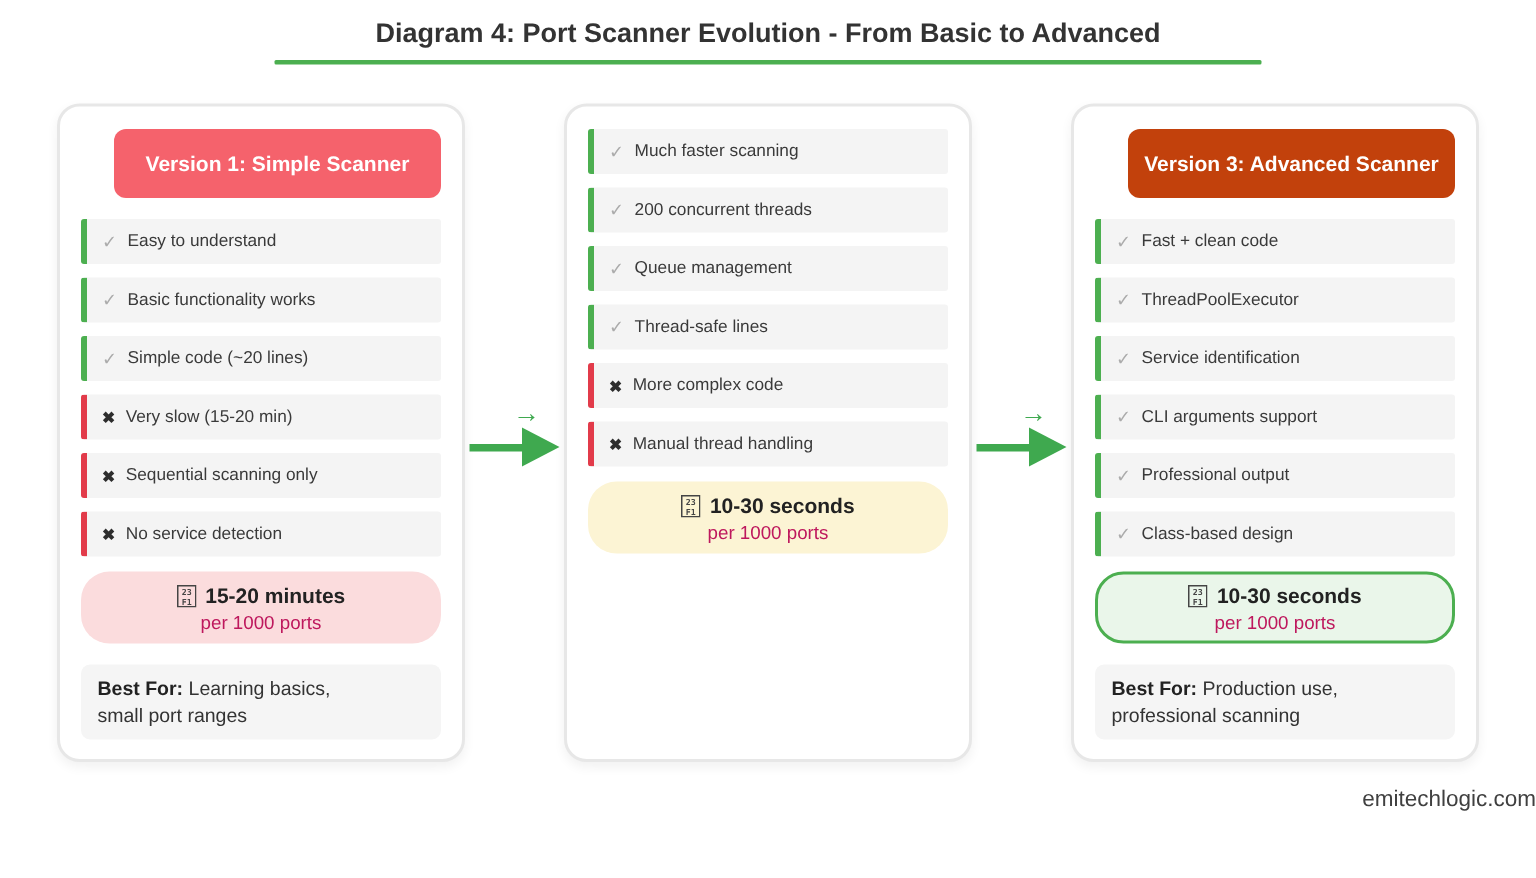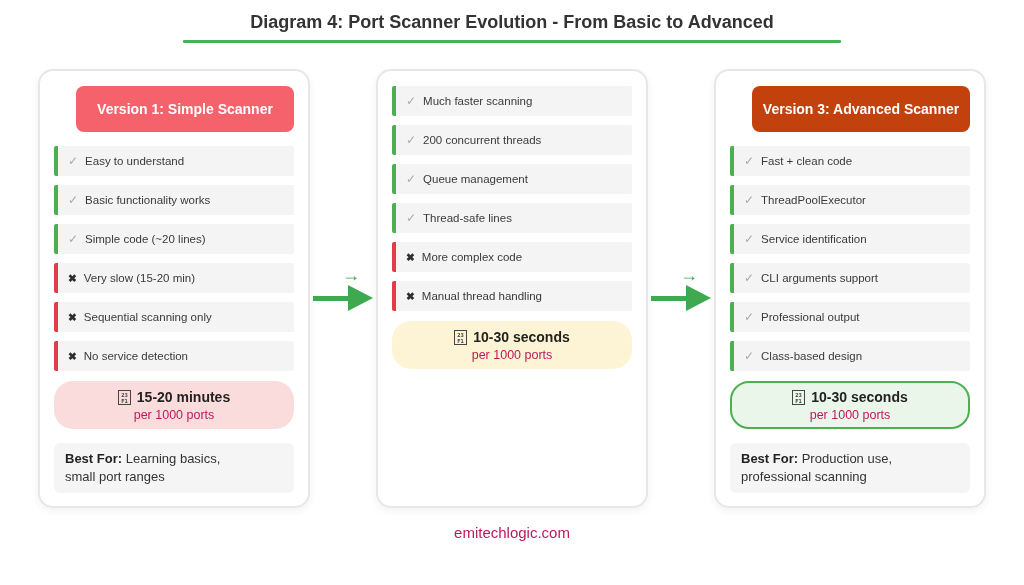--- a/index.html
+++ b/index.html
@@ -40,21 +40,21 @@
               font-size:13px; color:#333333; line-height:1.4; }
   .bf-label { font-weight:bold; color:#222222; }
 
   .arrow-col { width:66px; display:flex; flex-direction:column; justify-content:center; align-items:center; }
   .arrow-glyph { color:#3FA94F; font-size:18px; font-weight:bold; line-height:1; margin:0 0 1px 16px; }
   .big-arrow { display:flex; align-items:center; width:60px; }
   .arrow-line { flex:1; height:5px; background:#3FA94F; }
   .arrow-head { width:0; height:0; border-left:25px solid #3FA94F;
                 border-top:13px solid transparent; border-bottom:13px solid transparent; }
 
-  .footer { text-align:center; margin-top:16px; font-size:15px; color:#be185d; }
+  .footer { text-align:right; margin-top:16px; font-size:15px; color:#404040; }
 </style>
 </head>
 <body>
 
 <div class="page">
 
   <div class="title">Diagram 4: Port Scanner Evolution - From Basic to Advanced</div>
   <div class="title-underline"></div>
 
   <div class="cards-row">

